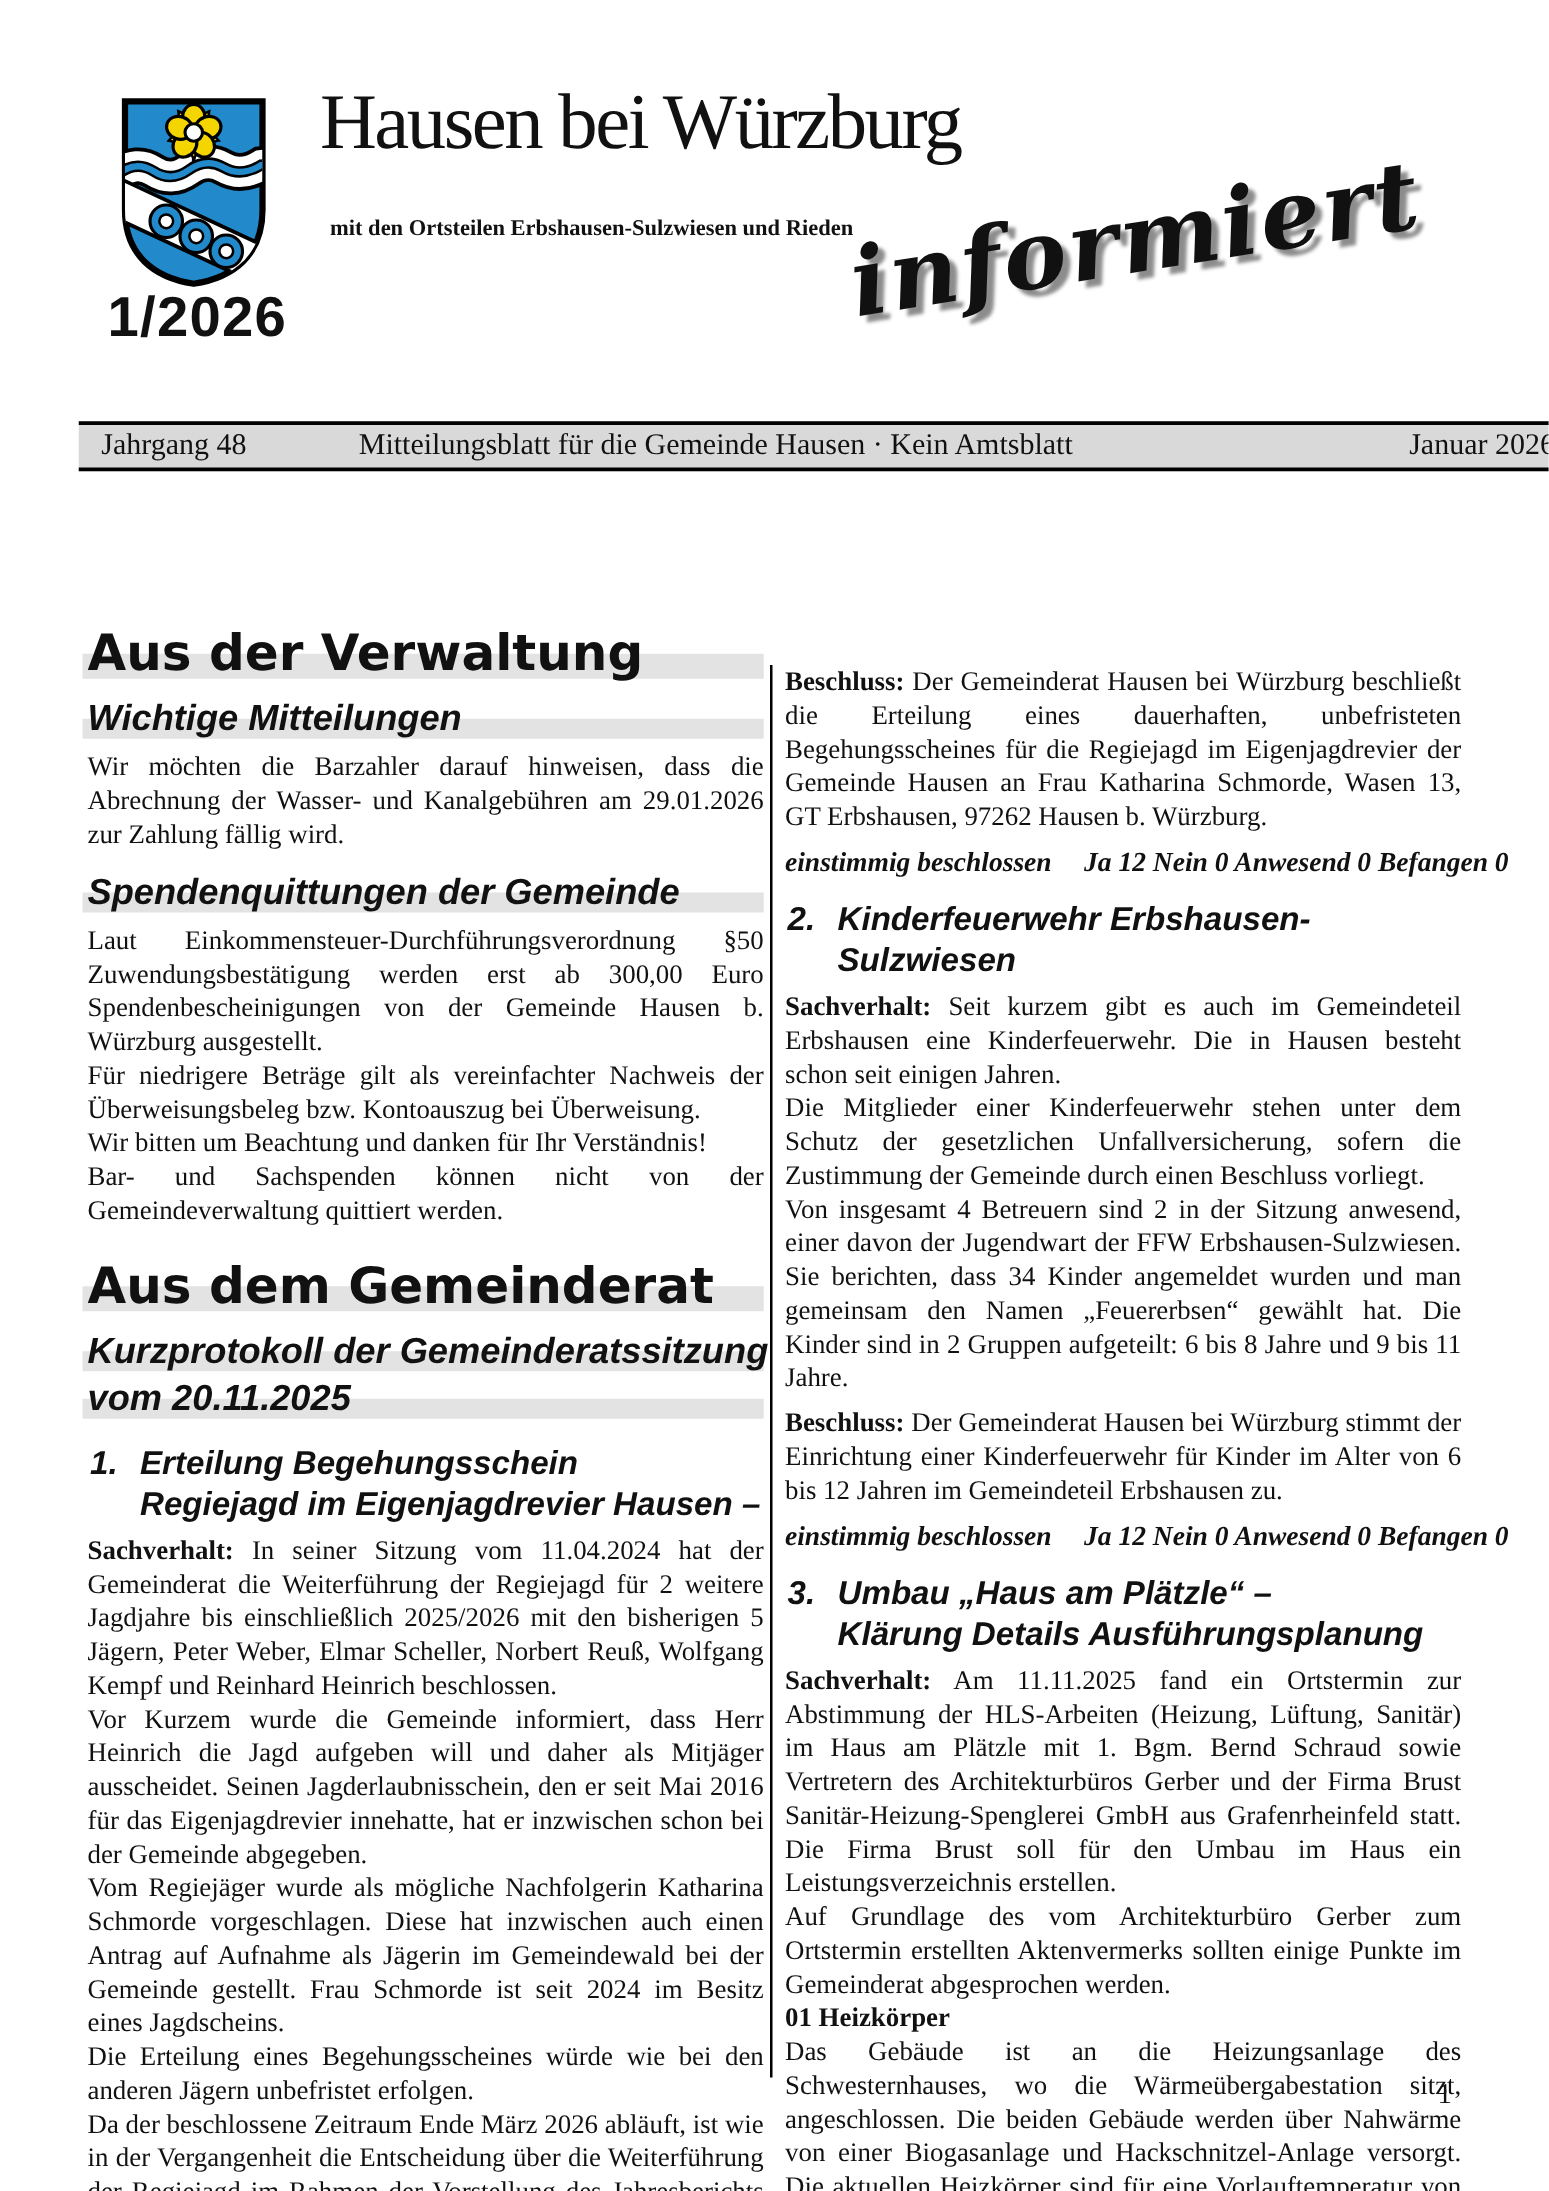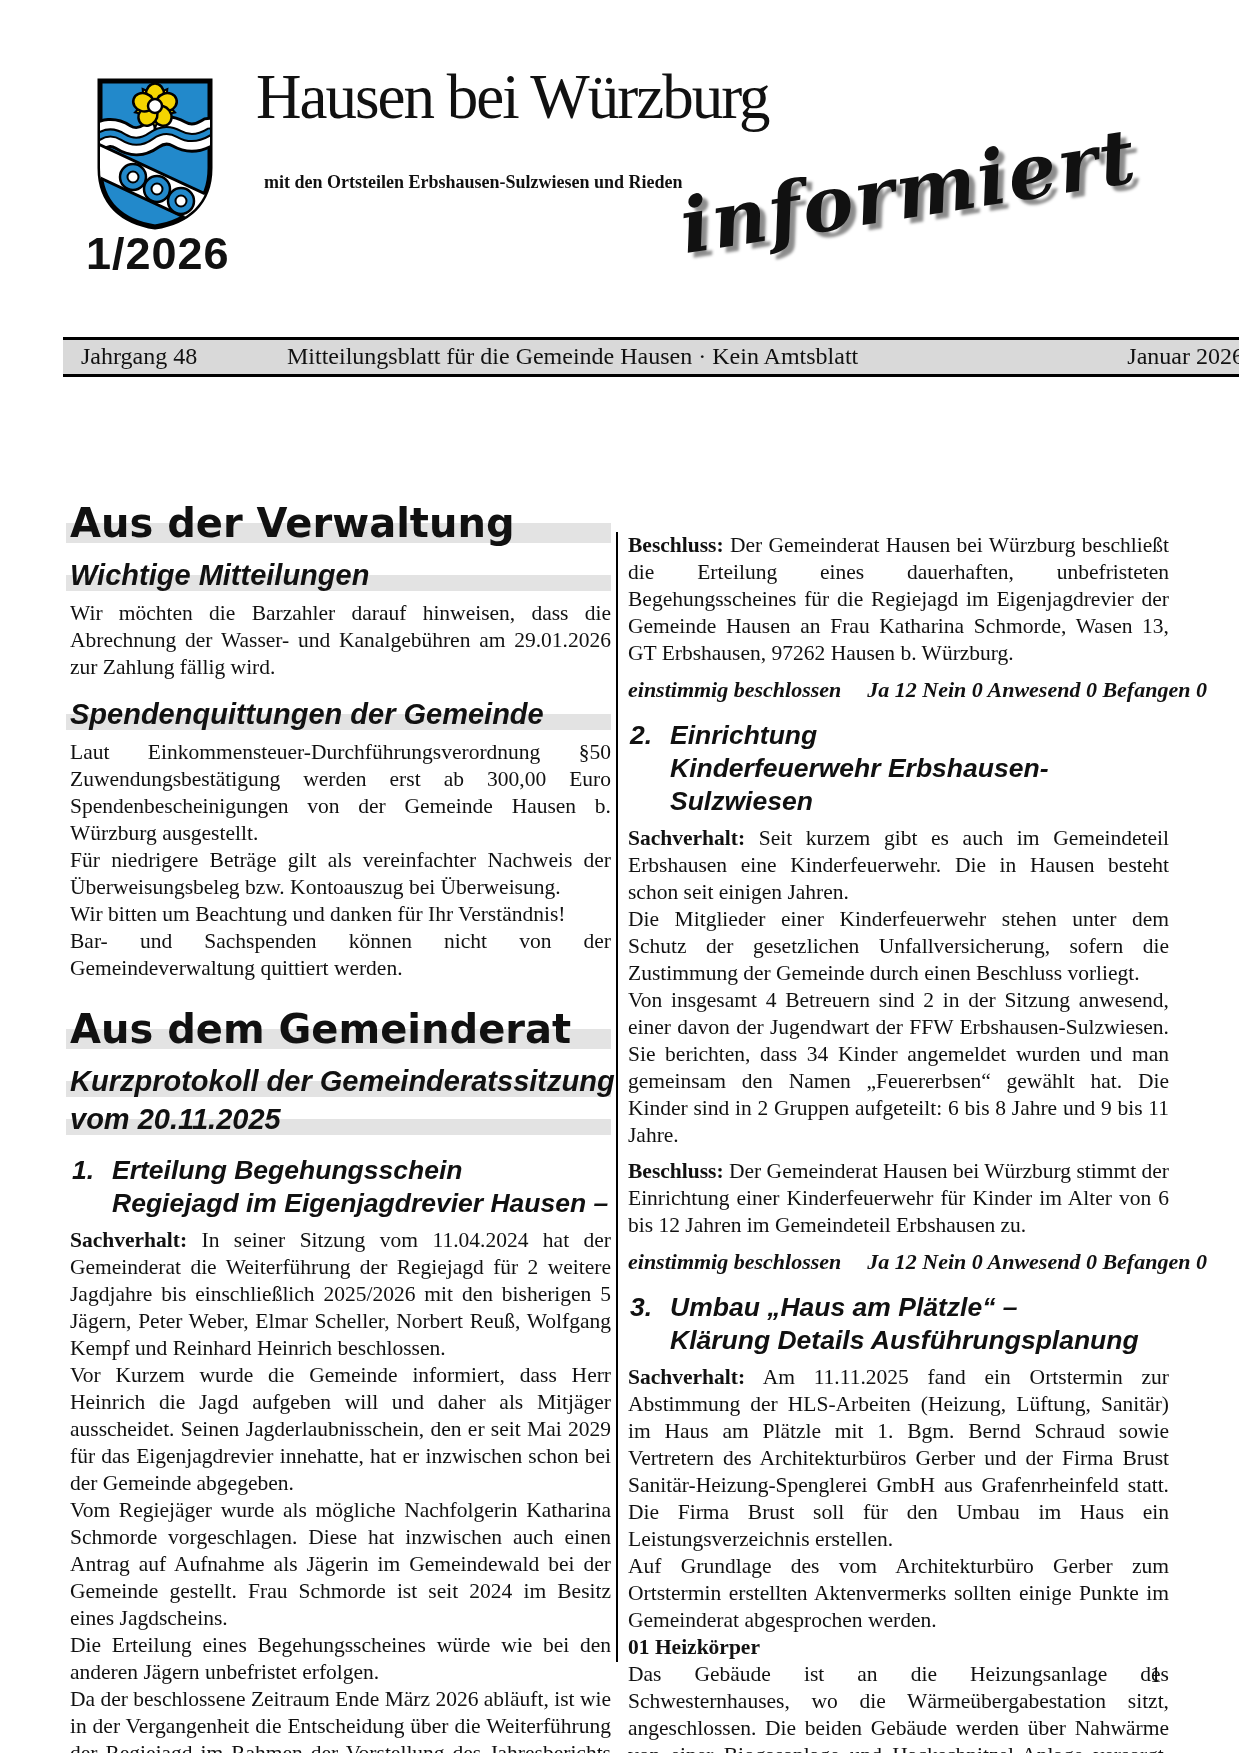--- a/index.html
+++ b/index.html
@@ -148,36 +148,35 @@
       <div class="h2line">Kurzprotokoll der Gemeinderatssitzung</div>
       <div class="h2line">vom 20.11.2025</div>
     </div>
 
     <div class="item">
       <span class="no">1.</span>
       <div>Erteilung Begehungsschein</div>
       <div>Regiejagd im Eigenjagdrevier Hausen –</div>
     </div>
     <p><span class="lbl">Sachverhalt:</span> <span>In seiner Sitzung vom 11.04.2024 hat der Gemeinderat die Weiterführung der Regiejagd für 2 weitere Jagdjahre bis einschließlich 2025/2026 mit den bisherigen 5 Jägern, Peter Weber, Elmar Scheller, Norbert Reuß, Wolfgang Kempf und Reinhard Heinrich beschlossen.</span></p>
-    <p>Vor Kurzem wurde die Gemeinde informiert, dass Herr Heinrich die Jagd aufgeben will und daher als Mitjäger ausscheidet. Seinen Jagderlaubnisschein, den er seit Mai 2029 für das Eigenjagdrevier innehatte, hat er inzwischen schon bei der Gemeinde abgegeben.</p>
+    <p>Vor Kurzem wurde die Gemeinde informiert, dass Herr Heinrich die Jagd aufgeben will und daher als Mitjäger ausscheidet. Seinen Jagderlaubnisschein, den er seit Mai 2016 für das Eigenjagdrevier innehatte, hat er inzwischen schon bei der Gemeinde abgegeben.</p>
     <p>Vom Regiejäger wurde als mögliche Nachfolgerin Katharina Schmorde vorgeschlagen. Diese hat inzwischen auch einen Antrag auf Aufnahme als Jägerin im Gemeindewald bei der Gemeinde gestellt. Frau Schmorde ist seit 2024 im Besitz eines Jagdscheins.</p>
     <p>Die Erteilung eines Begehungsscheines würde wie bei den anderen Jägern unbefristet erfolgen.</p>
     <p>Da der beschlossene Zeitraum Ende März 2026 abläuft, ist wie in der Vergangenheit die Entscheidung über die Weiterführung der Regiejagd im Rahmen der Vorstellung des Jahresberichts für das Eigenjagdrevier vorgesehen.</p>
   </div>
 
   <div id="col-right" class="col">
     <div style="height:32px;"></div>
     <p><span class="lbl">Beschluss:</span> <span>Der Gemeinderat Hausen bei Würzburg beschließt die Erteilung eines dauerhaften, unbefristeten Begehungsscheines für die Regiejagd im Eigenjagdrevier der Gemeinde Hausen an Frau Katharina Schmorde, Wasen 13, GT Erbshausen, 97262 Hausen b. Würzburg.</span></p>
     <div class="vote">
       <span>einstimmig beschlossen</span><span class="tally">Ja 12 Nein 0 Anwesend 0 Befangen 0</span>
     </div>
 
     <div class="item">
       <span class="no">2.</span>
-      <div>Einrichtung</div>
       <div>Kinderfeuerwehr Erbshausen-Sulzwiesen</div>
     </div>
     <p><span class="lbl">Sachverhalt:</span> <span>Seit kurzem gibt es auch im Gemeindeteil Erbshausen eine Kinderfeuerwehr. Die in Hausen besteht schon seit einigen Jahren.</span></p>
     <p>Die Mitglieder einer Kinderfeuerwehr stehen unter dem Schutz der gesetzlichen Unfallversicherung, sofern die Zustimmung der Gemeinde durch einen Beschluss vorliegt.</p>
     <p>Von insgesamt 4 Betreuern sind 2 in der Sitzung anwesend, einer davon der Jugendwart der FFW Erbshausen-Sulzwiesen. Sie berichten, dass 34 Kinder angemeldet wurden und man gemeinsam den Namen „Feuererbsen“ gewählt hat. Die Kinder sind in 2 Gruppen aufgeteilt: 6 bis 8 Jahre und 9 bis 11 Jahre.</p>
     <div class="gap"></div>
     <p><span class="lbl">Beschluss:</span> <span>Der Gemeinderat Hausen bei Würzburg stimmt der Einrichtung einer Kinderfeuerwehr für Kinder im Alter von 6 bis 12 Jahren im Gemeindeteil Erbshausen zu.</span></p>
     <div class="vote">
       <span>einstimmig beschlossen</span><span class="tally">Ja 12 Nein 0 Anwesend 0 Befangen 0</span>
     </div>

